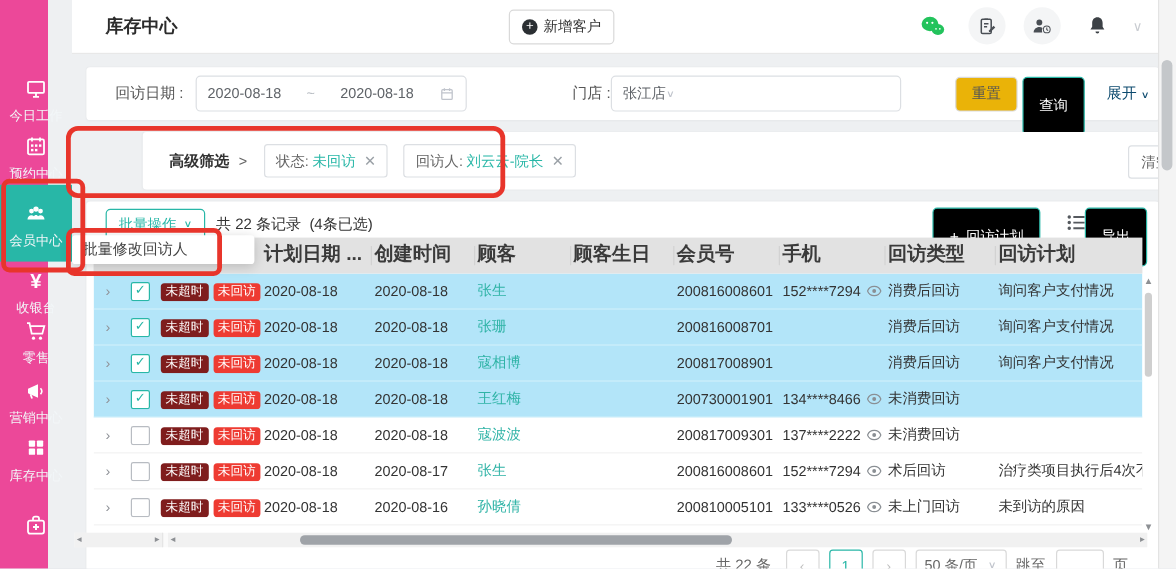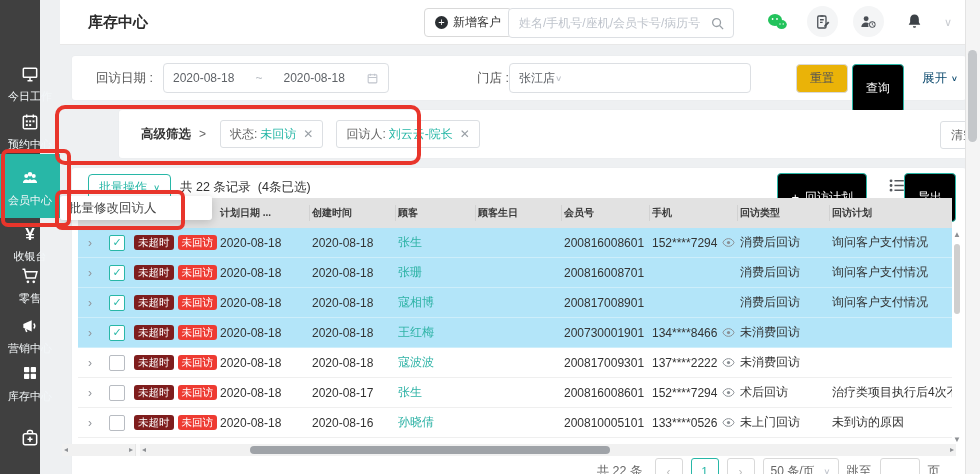--- a/index.html
+++ b/index.html
@@ -1,19 +1,19 @@
 <!DOCTYPE html>
 <html><head>
 <meta charset="utf-8">
 <style>
   html,body{margin:0;padding:0;background:#dfe3e6;}
   .app{position:relative;width:980px;height:474px;overflow:hidden;background:#eef0f2;
        font-family:"Liberation Sans","DejaVu Sans",sans-serif;font-size:12px;color:#333;}
   
-  .sidebar{position:absolute;left:0;top:0;width:40px;height:474px;background:#404040;z-index:5;text-decoration:underline;}
+  .sidebar{position:absolute;left:0;top:0;width:40px;height:474px;background:#ec4899;z-index:5;text-decoration:underline;}
   .sb-item{position:absolute;left:0;width:60px;text-align:center;color:#f2f6f8;cursor:pointer;}
   .sb-item .sb-ico{display:block;height:22px;margin:0 auto 3px;}
   .sb-item .sb-label{display:block;font-size:11px;letter-spacing:0;}
   .sb-item.active{background:#28b7a7;padding-top:14px;height:50px;}
   
   .page-sb{position:absolute;right:0;top:0;width:14px;height:474px;background:#f4f4f4;border-left:1px solid #e3e3e3;z-index:6;}
   .page-sb .thumb{position:absolute;left:2px;top:50px;width:9px;height:92px;background:#c4c7ca;border-radius:5px;}
   
   .topbar{position:absolute;left:60px;top:0;width:906px;height:44px;background:#fff;border-bottom:1px solid #e8e8e8;z-index:2;}
   .page-title{position:absolute;left:28px;top:13px;font-size:15px;font-weight:bold;color:#2b2b2b;}
@@ -51,21 +51,21 @@
   .btn-clear{position:absolute;right:10px;top:11px;height:26px;padding:0 10px;background:#fff;border:1px solid #dcdfe3;border-radius:3px;display:flex;align-items:center;gap:7px;color:#666;cursor:pointer;}
   
   .btn-batch{position:absolute;left:16px;top:6px;height:25px;padding:0 10px;background:#fff;border:1px solid #28b7a7;border-radius:4px;color:#28b7a7;display:flex;align-items:center;gap:6px;cursor:pointer;}
   .tb-count{position:absolute;left:108px;top:11px;color:#333;font-size:12.5px;}
   .btn-planadd{position:absolute;right:99px;top:5px;}
   .list-ico{position:absolute;right:60px;top:9px;cursor:pointer;}
   .btn-export{position:absolute;right:10px;top:5px;}
   
   .trow{display:grid;grid-template-columns:22px 32px 86px 92px 86px 80px 86px 88px 88px 92px 1fr;align-items:center;}
   .thead{position:absolute;left:6px;top:30px;width:874px;height:30px;background:#e2e2e2;font-weight:bold;color:#3a3a3a;}
-  .thead .hcell{padding-left:2px;font-size:10px;height:16px;line-height:16px;border-right:1px solid #d2d2d2;}
+  .thead .hcell{padding-left:2px;font-size:16px;height:16px;line-height:16px;border-right:1px solid #d2d2d2;}
   .thead .hcell.noborder{border-right:none;}
   .tbody{position:absolute;left:6px;top:60px;width:874px;height:216px;overflow:hidden;}
   .brow{height:29px;background:#fff;border-bottom:1px solid #efefef;}
   .brow.sel{background:#b3e5f9;border-bottom:1px solid #cdeefb;}
   .cell{padding-left:2px;white-space:nowrap;overflow:hidden;color:#333;font-size:12px;}
   .cexp{color:#909399;text-align:center;font-size:12px;cursor:pointer;}
   .ccb{display:flex;justify-content:center;}
   .cb{width:14px;height:14px;border:1px solid #b8bcc2;border-radius:2px;background:#fff;font-size:11px;line-height:13px;text-align:center;color:transparent;cursor:pointer;}
   .cb.on{border-color:#28b7a7;color:#28b7a7;}
   .tag{display:inline-block;color:#fff;font-size:10.5px;line-height:15px;padding:0 4px;border-radius:3px;margin-right:4px;}
@@ -172,29 +172,20 @@
           </svg></span>
       <span class="sb-label"></span>
     </div>
   </div>
 
   <div class="topbar">
     <div class="page-title">库存中心</div>
     <div class="btn-add">
       <span class="plus-circle">+</span>
       <span>新增客户</span>
-    </div>
-    <div class="search-box">
-      <input placeholder="姓名/手机号/座机/会员卡号/病历号" style="">
-      <span class="search-ico">
-          <svg width="15" height="15" viewBox="0 0 16 16" fill="none" stroke="#9aa0a6" stroke-width="1.4">
-            <circle cx="7" cy="7" r="4.2"></circle>
-            <path d="M10.2 10.2L14 14"></path>
-          </svg>
-        </span>
     </div>
     <div class="top-ico" style="right:174px;background:transparent;">
       <svg width="24" height="24" viewBox="0 0 24 24">
           <ellipse cx="10" cy="10" rx="7" ry="6" fill="#23c35c"></ellipse>
           <ellipse cx="16.6" cy="14.6" rx="5.2" ry="4.5" fill="#23c35c"></ellipse>
           <circle cx="7.6" cy="9" r="0.9" fill="#fff"></circle>
           <circle cx="12" cy="9" r="0.9" fill="#fff"></circle>
           <circle cx="15" cy="14" r="0.7" fill="#fff"></circle>
           <circle cx="18.2" cy="14" r="0.7" fill="#fff"></circle>
         </svg>

